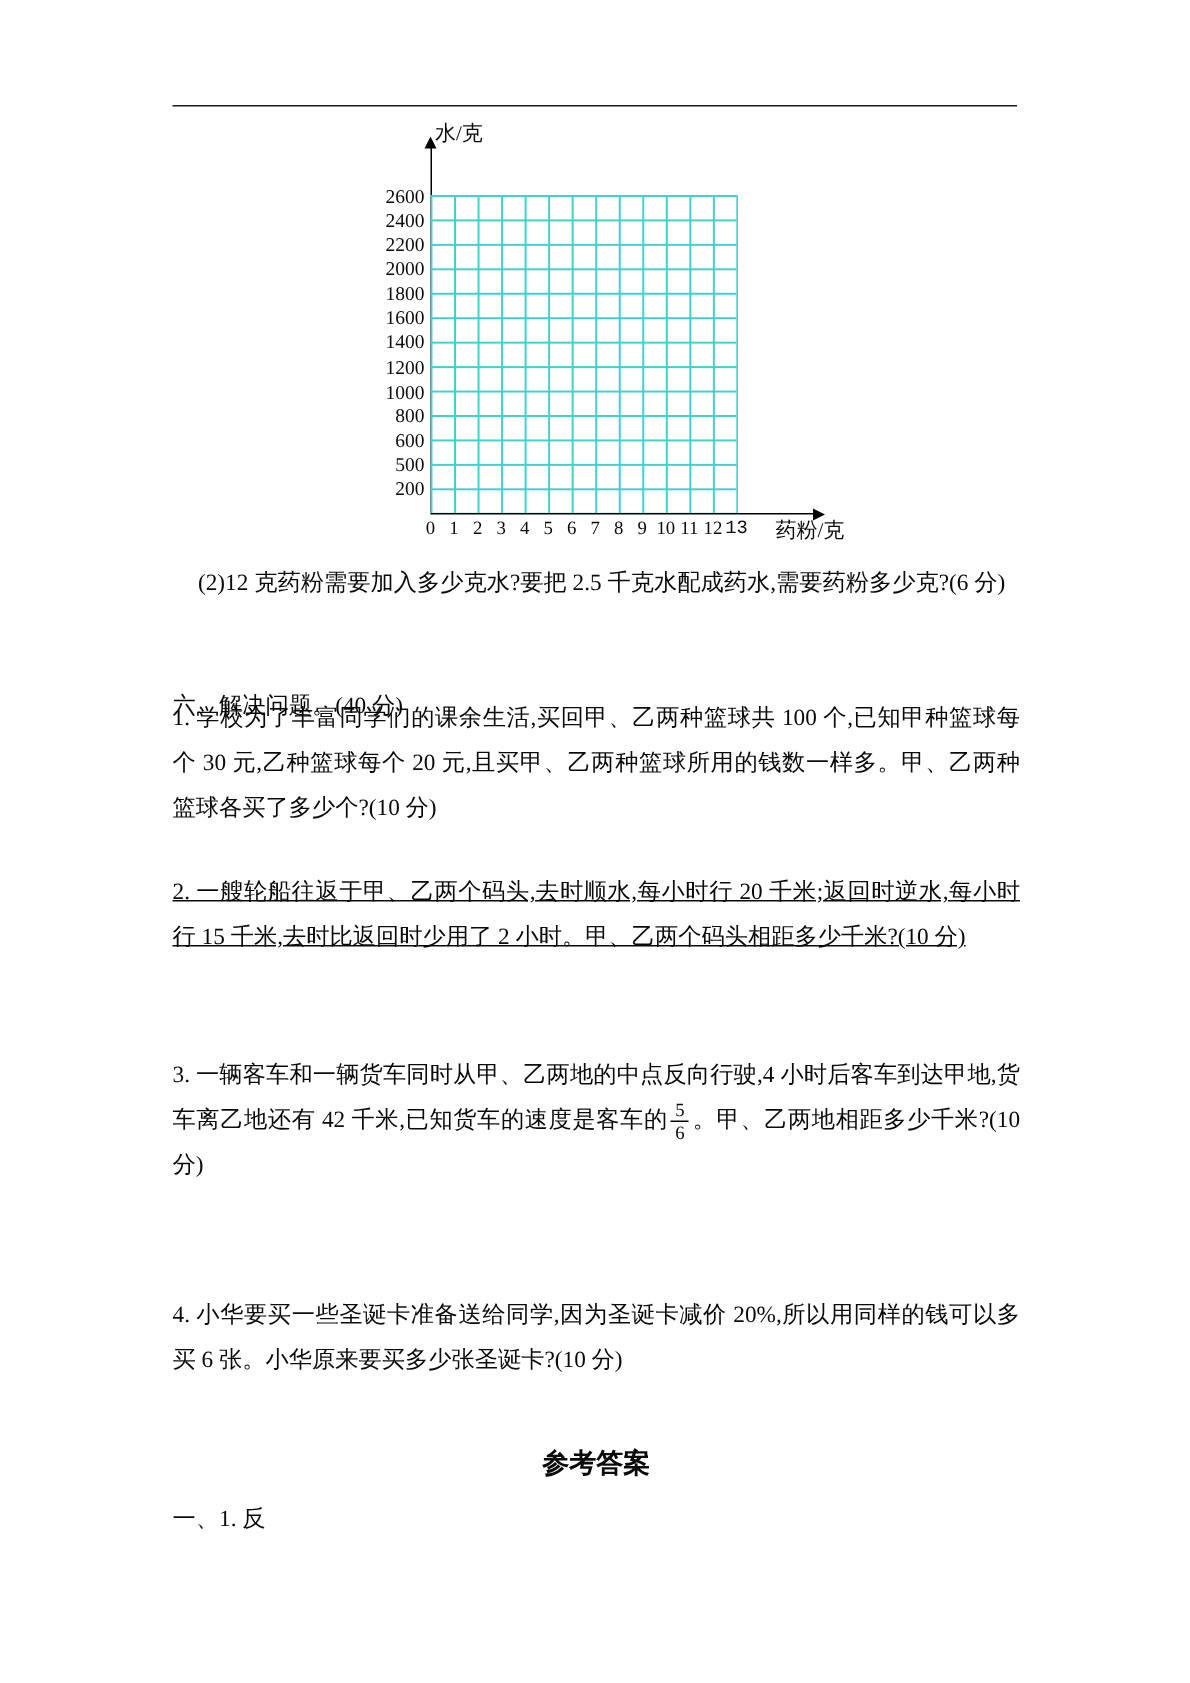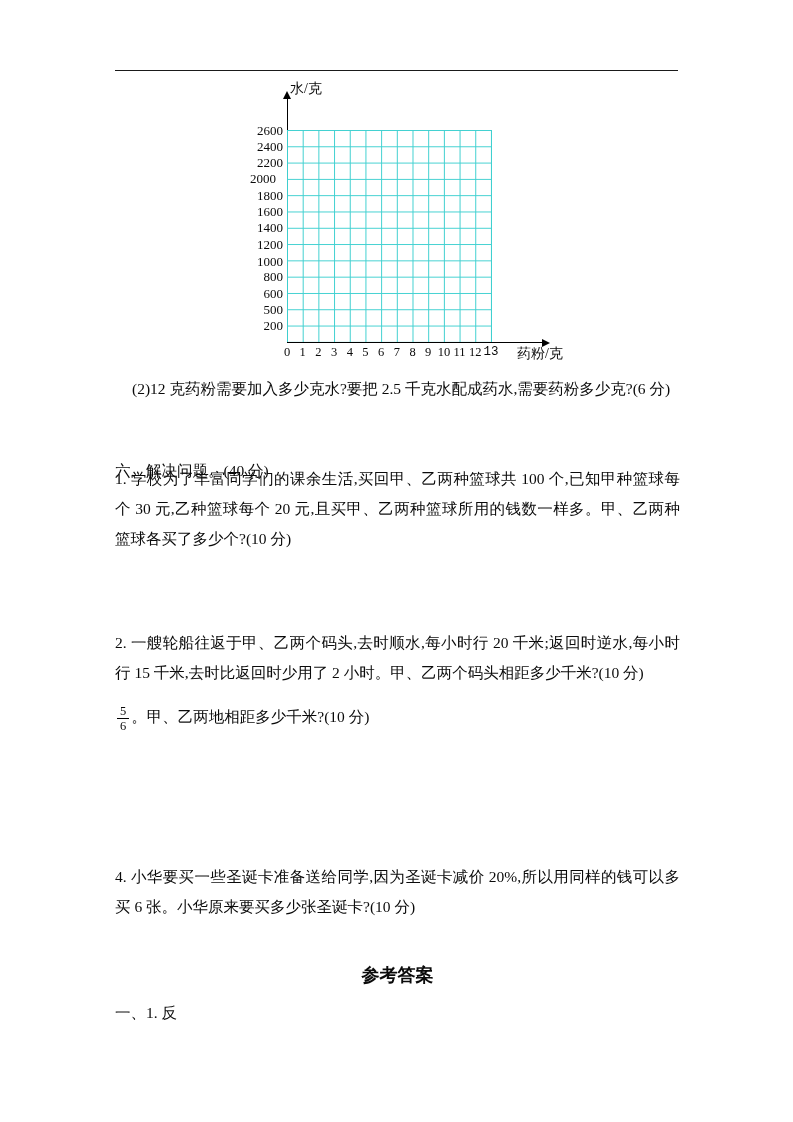--- a/index.html
+++ b/index.html
@@ -42,21 +42,21 @@
   <div class="y-axis-label">水/克</div>
   <div class="arrow-up"></div>
   <div class="y-axis"></div>
   <div class="grid" id="grid-area" style="background-image: linear-gradient(to right, rgb(63, 208, 208) 1px, transparent 1px), linear-gradient(rgb(63, 208, 208) 1px, transparent 1px); border-right: 1px solid rgb(63, 208, 208);"></div>
   <div class="x-axis"></div>
   <div class="arrow-right"></div>
   <div id="y-ticks">
       <div class="ytick" style="top: 44.5px;">2600</div>
       <div class="ytick" style="top: 60.81px;">2400</div>
       <div class="ytick" style="top: 77.12px;">2200</div>
-      <div class="ytick" style="top: 93.43px; text-align: center;">2000</div>
+      <div class="ytick" style="top: 93.43px;">2000</div>
       <div class="ytick" style="top: 109.74px;">1800</div>
       <div class="ytick" style="top: 126.05px;">1600</div>
       <div class="ytick" style="top: 142.36px;">1400</div>
       <div class="ytick" style="top: 158.67px;">1200</div>
       <div class="ytick" style="top: 176px;">1000</div>
       <div class="ytick" style="top: 191.29px;">800</div>
       <div class="ytick" style="top: 207.6px;">600</div>
       <div class="ytick" style="top: 223.91px;">500</div>
       <div class="ytick" style="top: 240.22px;">200</div>
     </div>
@@ -78,21 +78,21 @@
     </div>
   <div class="x-axis-label">药粉/克</div>
 </div>
 
 <p class="para" style="top:374px;margin-left:17px;">(2)12 克药粉需要加入多少克水?要把 2.5 千克水配成药水,需要药粉多少克?(6 分)</p>
 
 <p class="section-title" style="top:456px;">六、解决问题。(40 分)</p>
 
 <p class="para" style="top:464px;">1. 学校为了丰富同学们的课余生活,买回甲、乙两种篮球共 100 个,已知甲种篮球每个 30 元,乙种篮球每个 20 元,且买甲、乙两种篮球所用的钱数一样多。甲、乙两种篮球各买了多少个?(10 分)</p>
 
-<p class="para" style="top:628px;">2. 一艘轮船往返于甲、乙两个码头,去时顺水,每小时行 20 千米;返回时逆水,每小时行 15 千米,去时比返回时少用了 2 小时。甲、乙两个码头相距多少千米?(10 分)</p>
+<p class="para" style="top:580px;text-decoration:underline;">2. 一艘轮船往返于甲、乙两个码头,去时顺水,每小时行 20 千米;返回时逆水,每小时行 15 千米,去时比返回时少用了 2 小时。甲、乙两个码头相距多少千米?(10 分)</p>
 
-<p class="para" style="top:702px;"><span class="frac"><span class="num">5</span><span class="den">6</span></span><span>。甲、乙两地相距多少千米?(10 分)</span></p>
+<p class="para" style="top:702px;"><span>3. 一辆客车和一辆货车同时从甲、乙两地的中点反向行驶,4 小时后客车到达甲地,货车离乙地还有 42 千米,已知货车的速度是客车的</span><span class="frac"><span class="num">5</span><span class="den">6</span></span><span>。甲、乙两地相距多少千米?(10 分)</span></p>
 
 <p class="para" style="top:862px;">4. 小华要买一些圣诞卡准备送给同学,因为圣诞卡减价 20%,所以用同样的钱可以多买 6 张。小华原来要买多少张圣诞卡?(10 分)</p>
 
 <p class="answers-title" style="top:962px;">参考答案</p>
 
 <p class="para" style="top:998px;">一、1.  反</p>
 
 </body></html>

